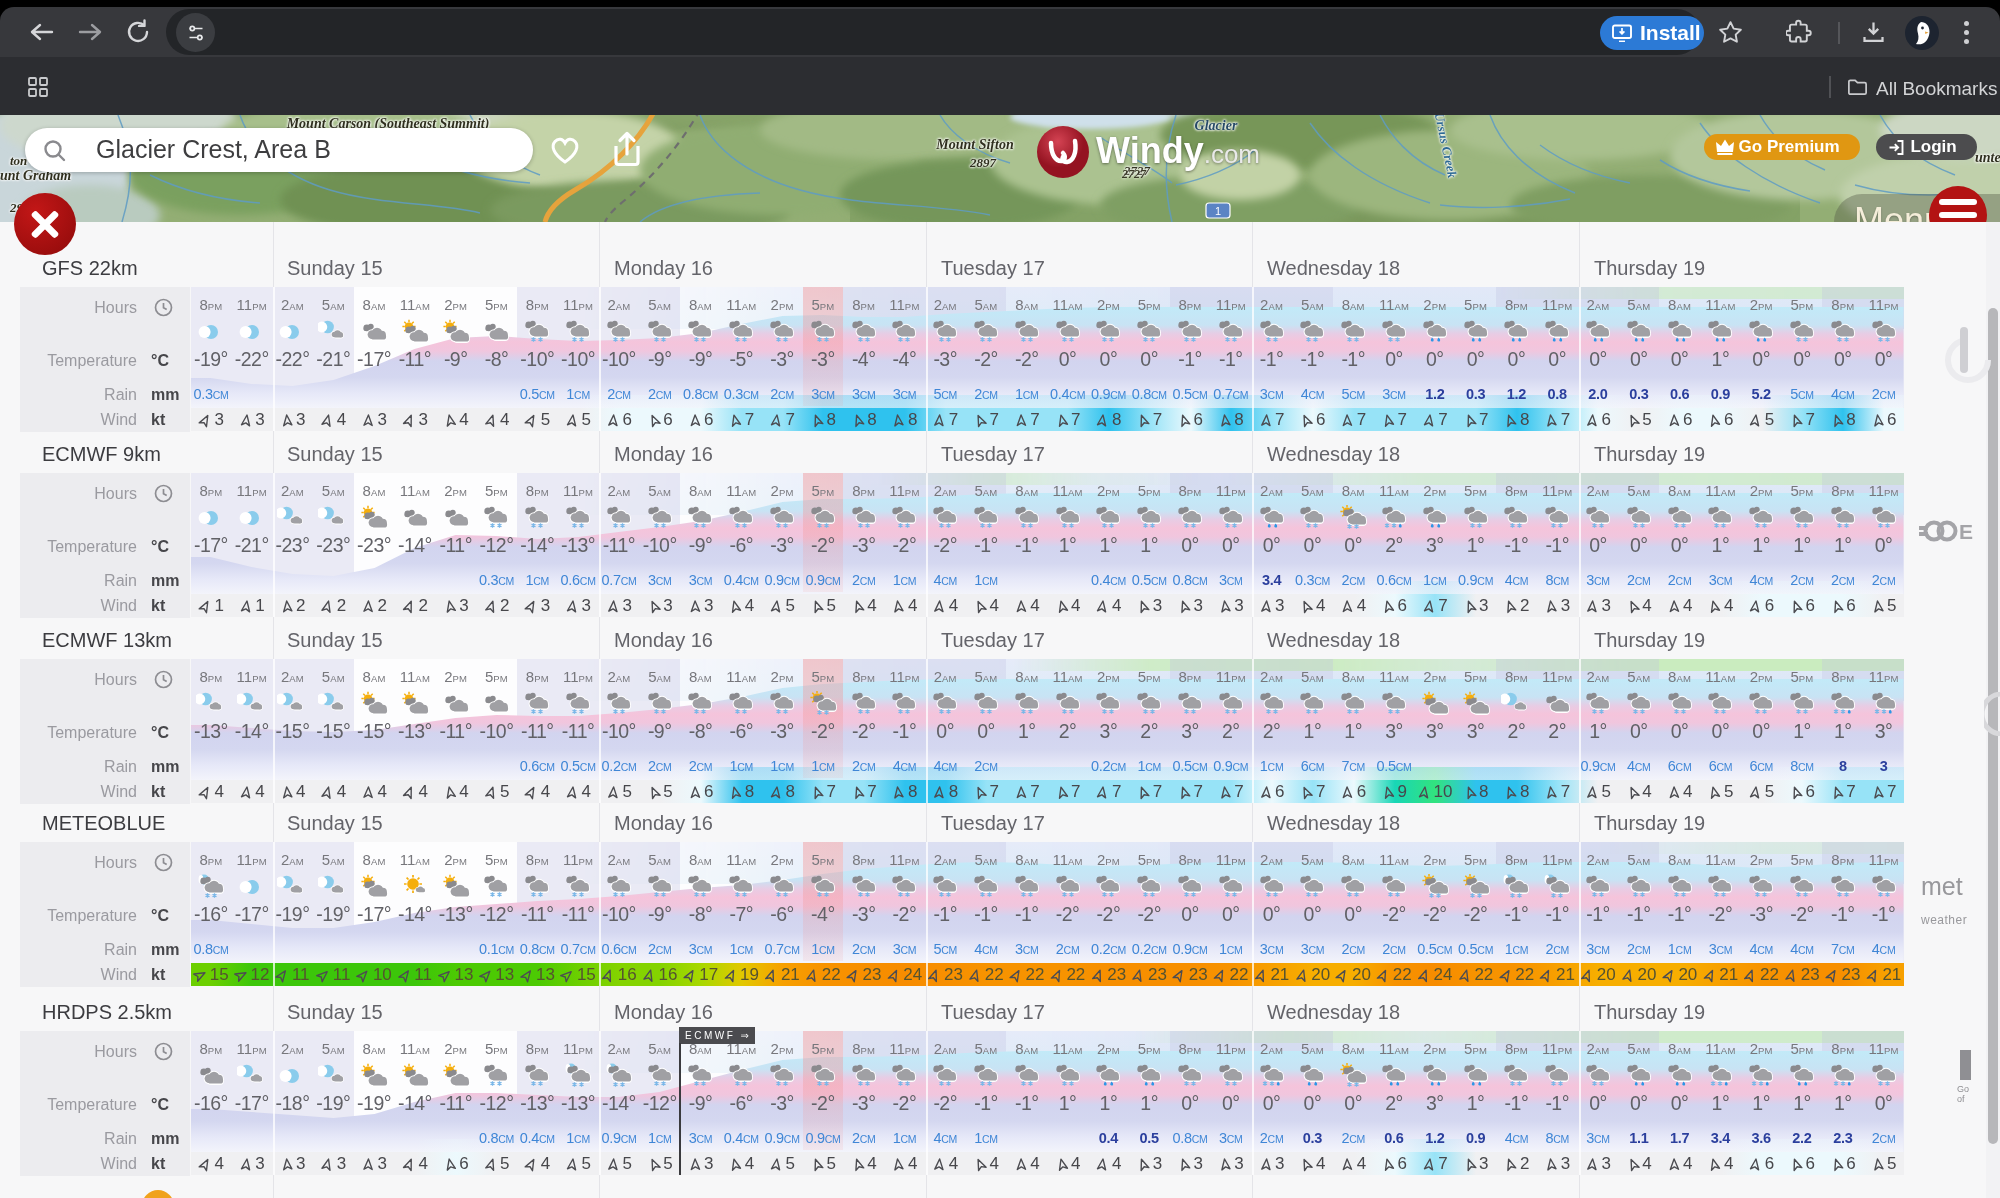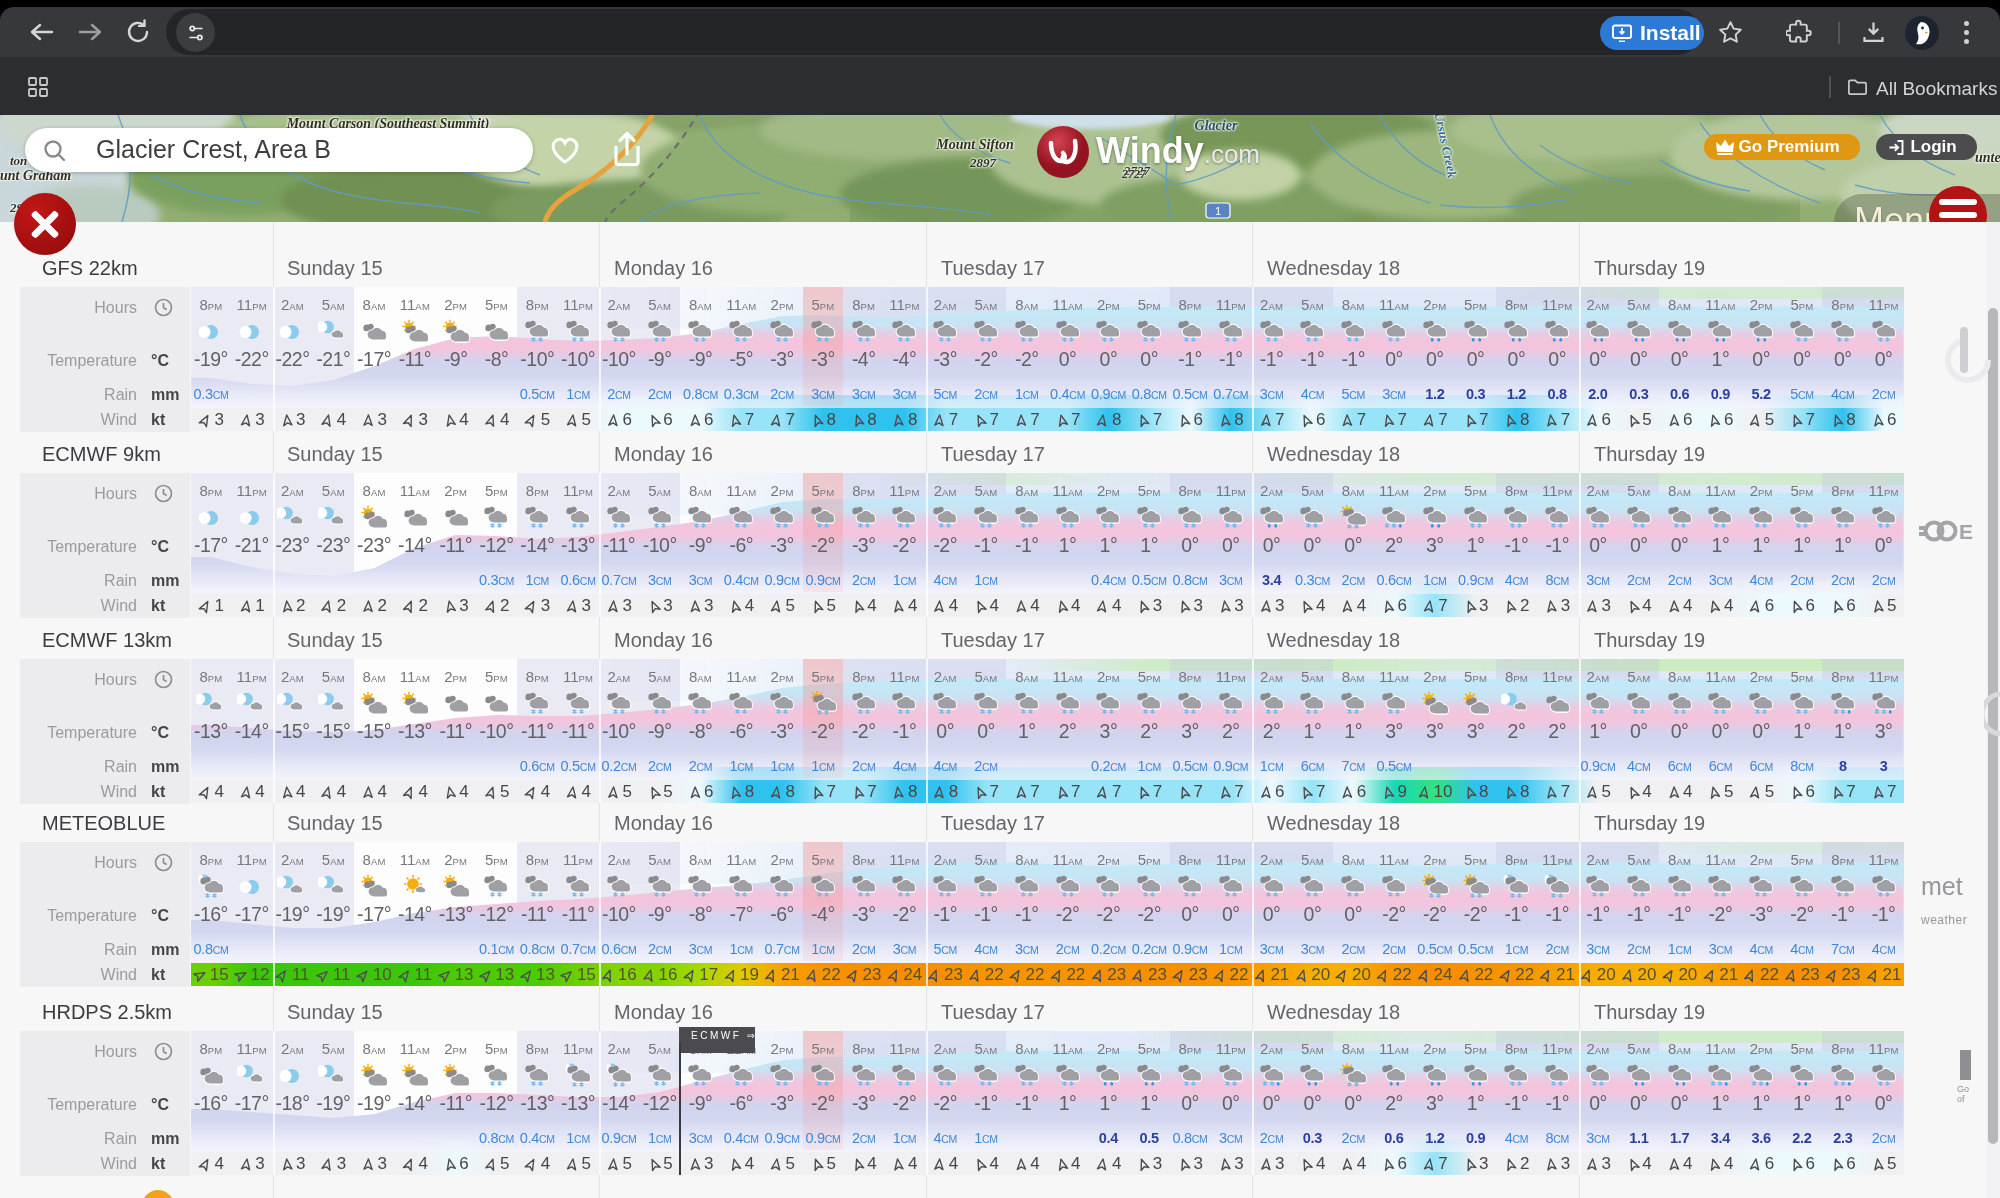--- a/index.html
+++ b/index.html
@@ -47,21 +47,21 @@
 .w{position:absolute;top:121px;width:100%;height:23px;font-size:17px;color:#47474b;line-height:23px}
 .w svg{vertical-align:-2px;margin-right:2px}
 .mbw .w{color:#55532f}
 #xbtn{position:absolute;left:14px;top:193px;width:62px;height:62px;border-radius:50%;background:radial-gradient(circle at 35% 30%,#c31717,#8e0a0a);z-index:30}
 #xbtn div{position:absolute;left:14px;top:27.5px;width:34px;height:7px;border-radius:3px;background:#fff}
 #redmenu{position:absolute;left:1929px;top:71px;width:58px;height:58px;border-radius:50%;background:#b31313}
 #redmenu div{position:absolute;left:10px;width:38px;height:6px;border-radius:3px;background:#fff}
 .rightlogo{position:absolute;color:#9b9b9f}
 #scrolltrack{position:absolute;left:1986px;top:0px;width:14px;height:976px;background:#f2f2f4}
 #scrollthumb{position:absolute;left:1988px;top:86px;width:10px;height:836px;border-radius:5px;background:#b7b7ba}
-#ecmwftip{position:absolute;left:679px;top:805px;width:76px;height:26px;background:#4b4b4f;color:#fff;font-size:10px;letter-spacing:2.5px;text-align:right;line-height:17px;z-index:5}
+#ecmwftip{position:absolute;left:679px;top:805px;width:76px;height:17px;background:#4b4b4f;color:#fff;font-size:10px;letter-spacing:2.5px;text-align:center;line-height:17px;z-index:5}
 #ecmwfline{position:absolute;left:679px;top:821px;width:1.5px;height:132px;background:#3a3a3e;z-index:5}
 #orangedot{position:absolute;left:142px;top:968px;width:32px;height:32px;border-radius:50%;background:#f0a21c}
 </style></head><body>
 <svg width="0" height="0" style="position:absolute">
 <defs>
 <g id="cldb" fill="#8a8a8e">
         <circle cx="6.8" cy="6.8" r="3.4"></circle>
         <circle cx="10.8" cy="5.6" r="2.9"></circle>
         <rect x="3.5" y="6.2" width="10.4" height="3.8" rx="1.9"></rect>
       </g>

